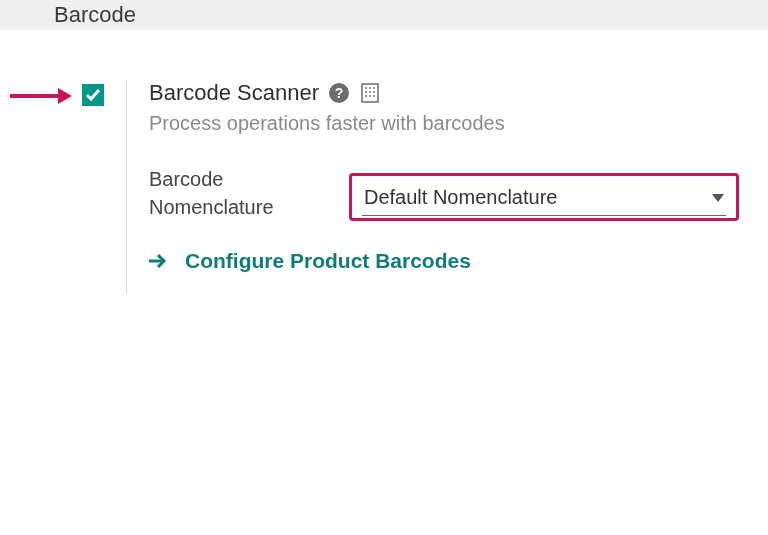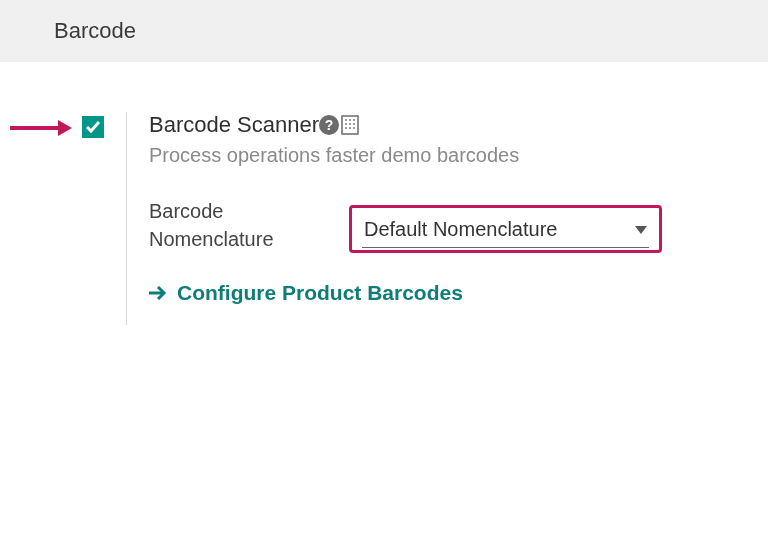--- a/index.html
+++ b/index.html
@@ -7,21 +7,21 @@
     margin: 0;
     padding: 0;
     font-family: -apple-system, "Segoe UI", "Helvetica Neue", Arial, sans-serif;
     color: #3a3a3a;
     background: #ffffff;
     width: 768px;
     height: 535px;
   }
   .section-header {
     background: #f0f0f0;
-    padding: 18px 54px;
+    padding: 2px 54px;
     font-size: 22px;
     color: #3a3a3a;
     font-weight: 400;
   }
   .content-area {
     position: relative;
     padding-top: 50px;
   }
   .pointer-arrow {
     position: absolute;
@@ -50,20 +50,21 @@
     background: #d9d9d9;
     margin: 0 22px 0 22px;
     align-self: stretch;
   }
   .setting-body {
     padding-bottom: 10px;
   }
   .setting-title-row {
     display: flex;
     align-items: center;
+    gap: 10px;
   }
   .setting-title {
     font-size: 22px;
     color: #2f2f2f;
     font-weight: 500;
   }
   .help-icon {
     width: 20px; height:20px;
     background:#6b6b6b;
     border-radius:50%;
@@ -89,21 +90,21 @@
   .field-label {
     font-size: 20px;
     color: #444;
     width: 160px;
     line-height: 1.4;
   }
   .dropdown-wrap {
     border: 3px solid #c2185b;
     border-radius: 4px;
     padding: 8px 10px 2px 10px;
-    width: 313px;
+    width: 390px;
   }
   .dropdown {
     display:flex;
     justify-content:space-between;
     align-items:center;
     border-bottom: 1px solid #666;
     padding: 2px 2px 6px 2px;
     font-size: 20px;
     color:#333;
     cursor:pointer;
@@ -112,21 +113,21 @@
     width:0;height:0;
     border-left:6px solid transparent;
     border-right:6px solid transparent;
     border-top:8px solid #555;
     margin-left:10px;
   }
   .links-block { margin-top: 28px; }
   .link-line {
     display:flex;
     align-items:center;
-    gap:10px;
+    gap:18px;
     font-size: 20px;
     color:#0f7d77;
     margin-bottom: 10px;
     cursor:pointer;
   }
   .link-line.strong {
     color:#0f7d77;
     font-weight:700;
     font-size:21px;
   }
@@ -177,21 +178,21 @@
             <circle cx="7" cy="10" r="0.9" fill="#6b6b6b"></circle>
               <circle cx="11" cy="10" r="0.9" fill="#6b6b6b"></circle>
               <circle cx="15" cy="10" r="0.9" fill="#6b6b6b"></circle>
             <circle cx="7" cy="14" r="0.9" fill="#6b6b6b"></circle>
               <circle cx="11" cy="14" r="0.9" fill="#6b6b6b"></circle>
               <circle cx="15" cy="14" r="0.9" fill="#6b6b6b"></circle>
           </svg>
         </span>
       </div>
 
-      <div class="setting-desc">Process operations faster demo barcodes</div>
+      <div class="setting-desc">Process operations faster with barcodes</div>
 
       <div class="field-row">
         <div class="field-label">Barcode Nomenclature</div>
         <div class="dropdown-wrap">
           <div class="dropdown">
             <span>Default Nomenclature</span>
             <span class="caret-down"></span>
           </div>
         </div>
       </div>

